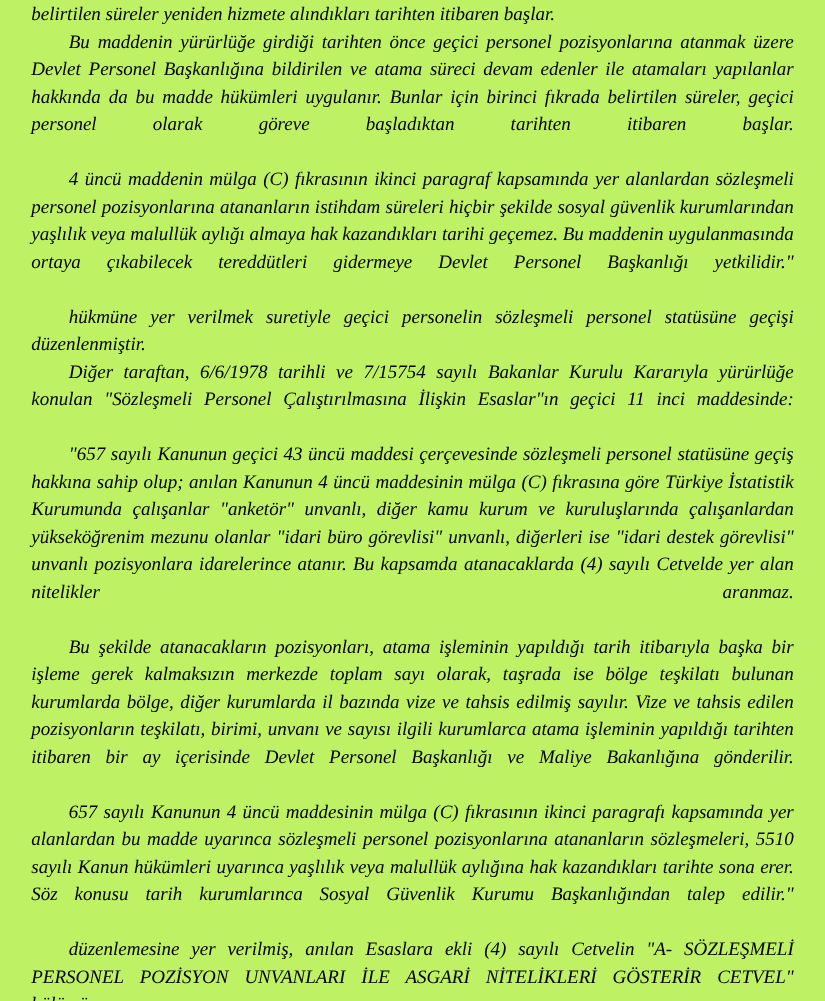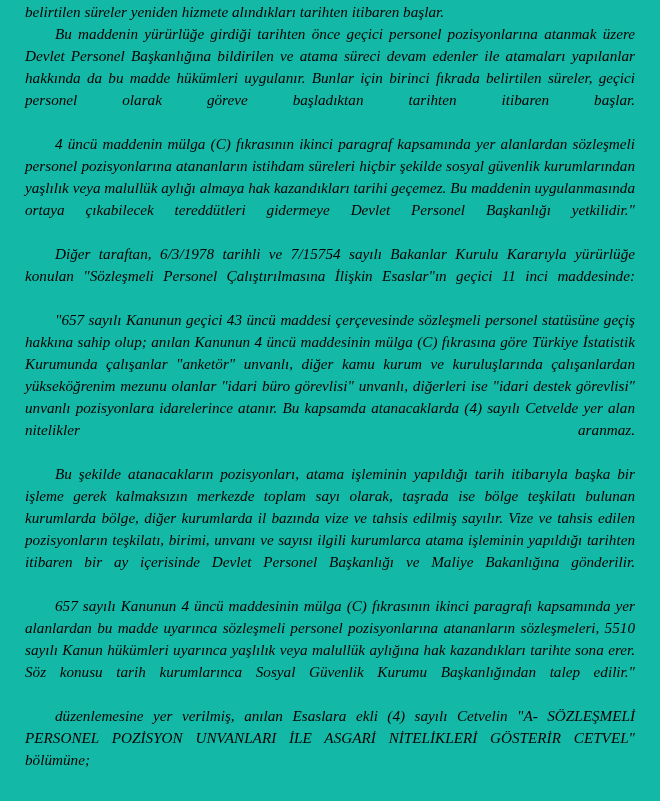--- a/index.html
+++ b/index.html
@@ -11,21 +11,21 @@
     width: 660px;
     height: 801px;
     overflow: hidden;
     font-family: "Liberation Serif", "DejaVu Serif", serif;
     color: #000000;
   }
   #page {
     position: relative;
     width: 660px;
     height: 801px;
-    background: #14b8a6;
+    background: #bef264;
     box-sizing: border-box;
     padding: 0px 25px 0px 25px;
   }
   .doc-body {
     padding-top: 1px;
   }
   p.para {
     margin: 0;
     padding: 0;
     font-size: 15.2px;
@@ -64,22 +64,23 @@
 
 <div id="page">
   <div class="doc-body">
 
     <p class="para italic noindent nostretch">belirtilen süreler yeniden hizmete alındıkları tarihten itibaren başlar.</p>
 
     <p class="para italic indent">Bu maddenin yürürlüğe girdiği tarihten önce geçici personel pozisyonlarına atanmak üzere Devlet Personel Başkanlığına bildirilen ve atama süreci devam edenler ile atamaları yapılanlar hakkında da bu madde hükümleri uygulanır. Bunlar için birinci fıkrada belirtilen süreler, geçici personel olarak göreve başladıktan tarihten itibaren başlar.</p>
 
     <p class="para italic indent">4 üncü maddenin mülga (C) fıkrasının ikinci paragraf kapsamında yer alanlardan sözleşmeli personel pozisyonlarına atananların istihdam süreleri hiçbir şekilde sosyal güvenlik kurumlarından yaşlılık veya malullük aylığı almaya hak kazandıkları tarihi geçemez. Bu maddenin uygulanmasında ortaya çıkabilecek tereddütleri gidermeye Devlet Personel Başkanlığı yetkilidir."</p>
 
+    <p class="para roman indent nostretch">hükmüne yer verilmek suretiyle geçici personelin sözleşmeli personel statüsüne geçişi düzenlenmiştir.</p>
 
-    <p class="para roman indent">Diğer taraftan, 6/3/1978 tarihli ve 7/15754 sayılı Bakanlar Kurulu Kararıyla yürürlüğe konulan "Sözleşmeli Personel Çalıştırılmasına İlişkin Esaslar"ın geçici 11 inci maddesinde:</p>
+    <p class="para roman indent">Diğer taraftan, 6/6/1978 tarihli ve 7/15754 sayılı Bakanlar Kurulu Kararıyla yürürlüğe konulan "Sözleşmeli Personel Çalıştırılmasına İlişkin Esaslar"ın geçici 11 inci maddesinde:</p>
 
     <p class="para italic indent">"657 sayılı Kanunun geçici 43 üncü maddesi çerçevesinde sözleşmeli personel statüsüne geçiş hakkına sahip olup; anılan Kanunun 4 üncü maddesinin mülga (C) fıkrasına göre Türkiye İstatistik Kurumunda çalışanlar "anketör" unvanlı, diğer kamu kurum ve kuruluşlarında çalışanlardan yükseköğrenim mezunu olanlar "idari büro görevlisi" unvanlı, diğerleri ise "idari destek görevlisi" unvanlı pozisyonlara idarelerince atanır. Bu kapsamda atanacaklarda (4) sayılı Cetvelde yer alan nitelikler aranmaz.</p>
 
     <p class="para italic indent">Bu şekilde atanacakların pozisyonları, atama işleminin yapıldığı tarih itibarıyla başka bir işleme gerek kalmaksızın merkezde toplam sayı olarak, taşrada ise bölge teşkilatı bulunan kurumlarda bölge, diğer kurumlarda il bazında vize ve tahsis edilmiş sayılır. Vize ve tahsis edilen pozisyonların teşkilatı, birimi, unvanı ve sayısı ilgili kurumlarca atama işleminin yapıldığı tarihten itibaren bir ay içerisinde Devlet Personel Başkanlığı ve Maliye Bakanlığına gönderilir.</p>
 
     <p class="para italic indent">657 sayılı Kanunun 4 üncü maddesinin mülga (C) fıkrasının ikinci paragrafı kapsamında yer alanlardan bu madde uyarınca sözleşmeli personel pozisyonlarına atananların sözleşmeleri, 5510 sayılı Kanun hükümleri uyarınca yaşlılık veya malullük aylığına hak kazandıkları tarihte sona erer. Söz konusu tarih kurumlarınca Sosyal Güvenlik Kurumu Başkanlığından talep edilir."</p>
 
     <p class="para roman indent">düzenlemesine yer verilmiş, anılan Esaslara ekli (4) sayılı Cetvelin "A- SÖZLEŞMELİ PERSONEL POZİSYON UNVANLARI İLE ASGARİ NİTELİKLERİ GÖSTERİR CETVEL" bölümüne;</p>
 
   </div>

